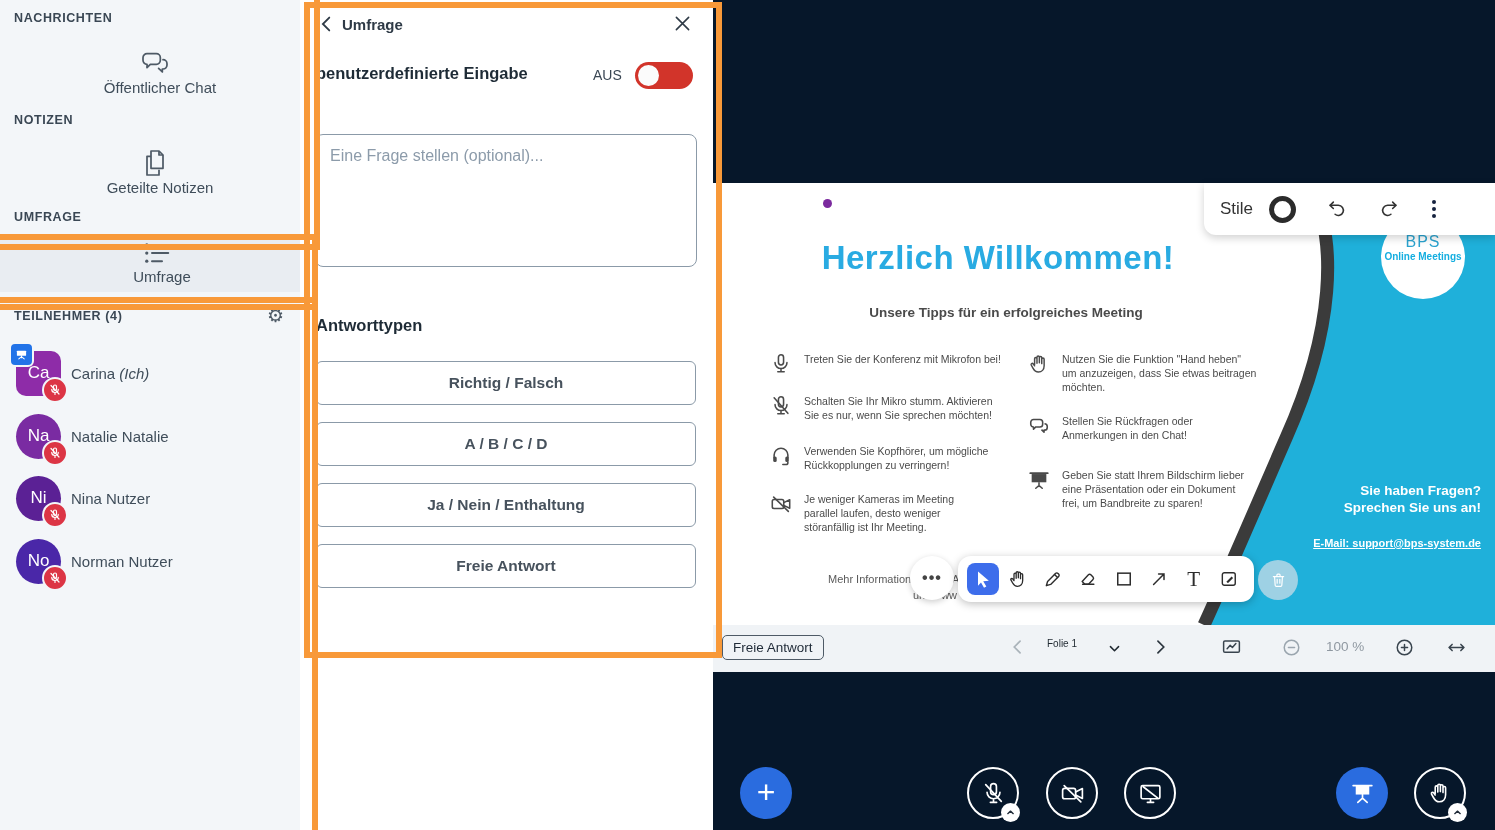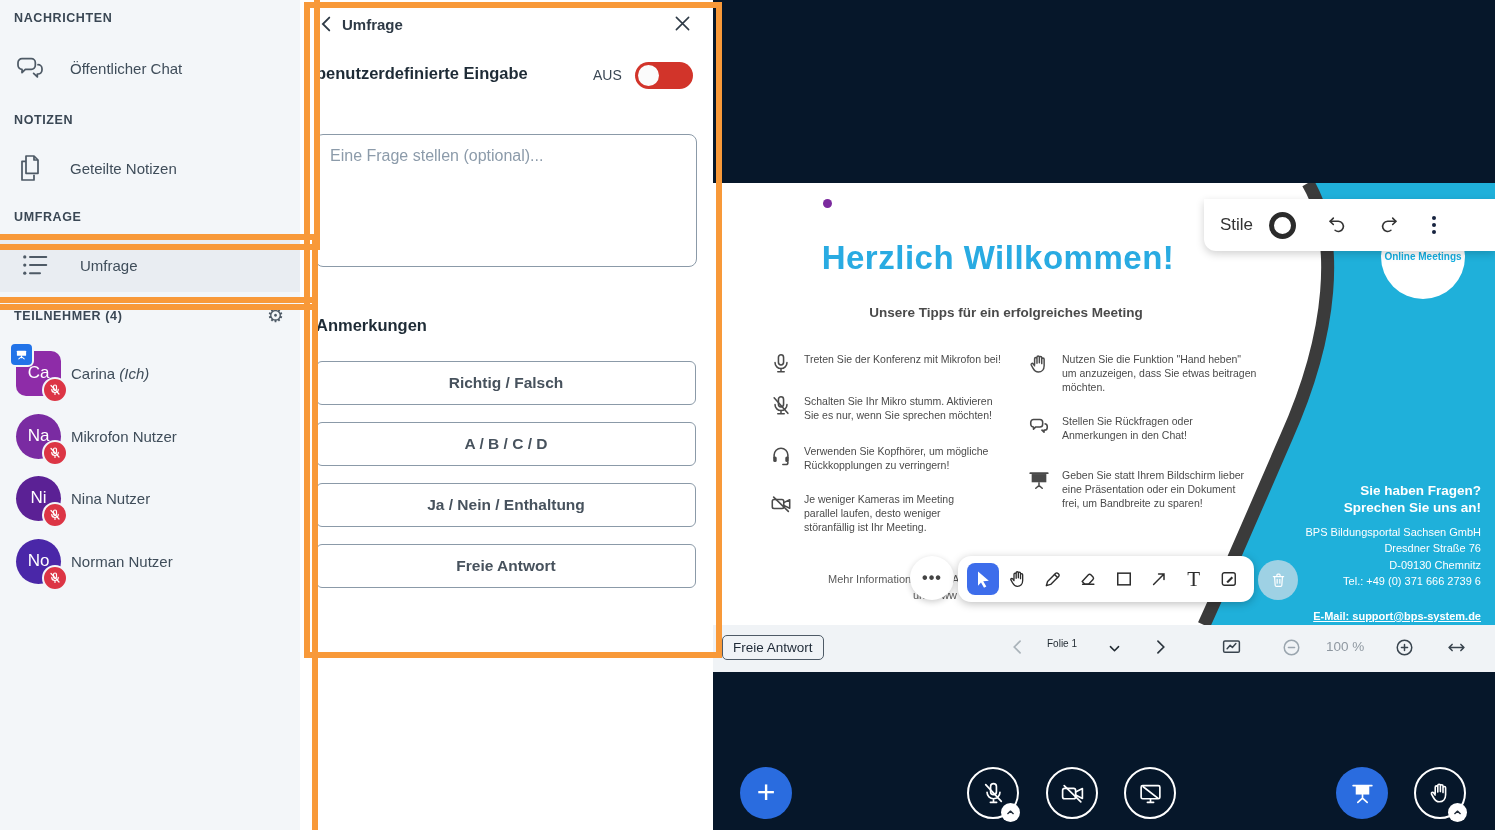--- a/index.html
+++ b/index.html
@@ -6,21 +6,21 @@
   .app{position:relative;width:1495px;height:830px;overflow:hidden;
        font-family:"Liberation Sans",sans-serif;background:#0ea5e9;}
   .abs{position:absolute;}
   svg{display:block;}
 
   
   .sidebar{position:absolute;left:0;top:0;width:300px;height:830px;background:#f3f6f9;}
   .side-label{position:absolute;left:14px;font-size:12.5px;font-weight:bold;
               letter-spacing:.6px;color:#3a4754;}
   .side-row{position:absolute;left:0;width:300px;height:42px;display:flex;align-items:center;
-            color:#3f4d5a;font-size:15px;cursor:pointer;}
+            color:#3f4d5a;font-size:15px;cursor:pointer;flex-direction:column;}
   .side-row .ic{width:36px;margin-left:14px;color:#4e5a66;}
   .side-row .lbl{margin-left:20px;}
   .side-row.active{background:#e9edf2;height:54px;}
   .gear{position:absolute;right:16px;top:304px;font-size:19px;color:#4e5a66;cursor:pointer;}
 
   .user-row{position:absolute;left:0;width:300px;height:56px;display:flex;align-items:center;}
   .avatar{position:relative;margin-left:16px;width:45px;height:45px;border-radius:50%;
           color:#fff;font-size:17px;font-weight:normal;display:flex;align-items:center;justify-content:center;}
   .avatar.square{border-radius:10px;}
   .badge-mic{position:absolute;right:-7px;bottom:-7px;width:22px;height:22px;border-radius:50%;
@@ -78,21 +78,21 @@
   .contact{position:absolute;right:14px;top:300px;width:200px;text-align:right;color:#fff;z-index:5;}
   .contact .c-h{font-size:13.5px;font-weight:bold;line-height:1.25;}
   .contact .c-l{font-size:11px;line-height:1.5;margin-top:7px;}
   .contact .c-e{font-size:11px;font-weight:bold;text-decoration:underline;margin-top:20px;display:inline-block;}
   .logo-txt{position:absolute;left:662px;top:50px;width:96px;text-align:center;z-index:5;}
   .logo-txt .l1{font-size:16px;color:#2aa3cf;letter-spacing:1px;}
   .logo-txt .l2{font-size:10px;font-weight:bold;color:#14aee0;}
 
   .style-panel{position:absolute;left:491px;top:183px;width:291px;height:52px;background:#fff;
                border-radius:0 0 0 12px;box-shadow:0 3px 8px rgba(0,0,0,.18);z-index:20;
-               display:flex;align-items:center;margin-top:16px;}
+               display:flex;align-items:center;}
   .style-panel .s-lbl{margin-left:16px;font-size:17px;color:#333;}
   .ring{margin-left:16px;width:17px;height:17px;border:5px solid #2b2b2b;border-radius:50%;cursor:pointer;}
   .s-btn{margin-left:30px;color:#333;cursor:pointer;}
   .style-panel .kebab{margin-left:32px;}
 
   .wb-toolbar{position:absolute;left:245px;top:373px;width:296px;height:46px;background:#fff;
               border-radius:13px;box-shadow:0 2px 8px rgba(0,0,0,.25);z-index:22;
               display:flex;align-items:center;justify-content:space-evenly;padding:0 6px;box-sizing:border-box;}
   .tool{width:32px;height:32px;border-radius:8px;display:flex;align-items:center;justify-content:center;
         color:#2d2d2d;cursor:pointer;}
@@ -191,21 +191,21 @@
     <div class="user-row" style="top:408px">
       <div class="avatar" style="background: rgb(122, 43, 162);">
         <span>Na</span>
         <span class="badge-mic">
           <svg width="12" height="12" viewBox="0 0 24 24" fill="none" stroke="#fff" stroke-width="2.4" stroke-linecap="round">
             <rect x="9" y="2" width="6" height="11" rx="3"></rect>
               <path d="M5.5 10.5a6.5 6.5 0 0 0 13 0M12 17v4M4 3l16 17"></path>
           </svg>
         </span>
       </div>
-      <span class="user-name"><span>Mikrofon Nutzer</span><i></i></span>
+      <span class="user-name"><span>Natalie Natalie</span><i></i></span>
     </div>
 
     <div class="user-row" style="top:470px">
       <div class="avatar" style="background: rgb(91, 33, 149);">
         <span>Ni</span>
         <span class="badge-mic">
           <svg width="12" height="12" viewBox="0 0 24 24" fill="none" stroke="#fff" stroke-width="2.4" stroke-linecap="round">
             <rect x="9" y="2" width="6" height="11" rx="3"></rect>
               <path d="M5.5 10.5a6.5 6.5 0 0 0 13 0M12 17v4M4 3l16 17"></path>
           </svg>
@@ -242,21 +242,21 @@
     </span>
 
     <div class="custom-lbl">benutzerdefinierte Eingabe</div>
     <div class="aus-lbl">AUS</div>
     <div class="toggle">
         <div class="knob"></div>
       </div>
 
     <textarea class="q-area" placeholder="Eine Frage stellen (optional)..." style=""></textarea>
 
-    <div class="answers-lbl">Anmerkungen</div>
+    <div class="answers-lbl">Antworttypen</div>
     <button class="ans-btn" style="top:361px">Richtig / Falsch</button>
     <button class="ans-btn" style="top:422px">A / B / C / D</button>
     <button class="ans-btn" style="top:483px">Ja / Nein / Enthaltung</button>
     <button class="ans-btn" style="top:544px">Freie Antwort</button>
   </div>
 
   <div class="main">
 
 
     <div class="whiteboard">
@@ -350,21 +350,20 @@
 eine Präsentation oder ein Dokument
 frei, um Bandbreite zu sparen!</span>
       </div>
 
       <div class="wb-footer" style="left:115px;top:390px">Mehr Information</div>
       <div class="wb-footer" style="left:239px;top:390px">A</div>
       <div class="wb-footer" style="left:200px;top:406px">unter ww</div>
 
       <div class="contact">
         <div class="c-h"><span>Sie haben Fragen?</span><br><span>Sprechen Sie uns an!</span></div>
-        <div class="c-l"><span>BPS Bildungsportal Sachsen GmbH</span><br><span>Dresdner Straße 76</span><br><span>D-09130 Chemnitz</span><br><span>Tel.: +49 (0) 371 666 2739 6</span></div>
         <span class="c-e">E-Mail: support@bps-system.de</span>
       </div>
 
       <div class="dots-btn">•••</div>
       <div class="wb-toolbar">
         <span class="tool sel">
           <svg width="20" height="20" viewBox="0 0 24 24">
               <path d="M6 3l13 11-6.7.7 3.7 6.3-2.8 1.5-3.6-6.4L6 20z" fill="#fff"></path>
             </svg>
         </span>

